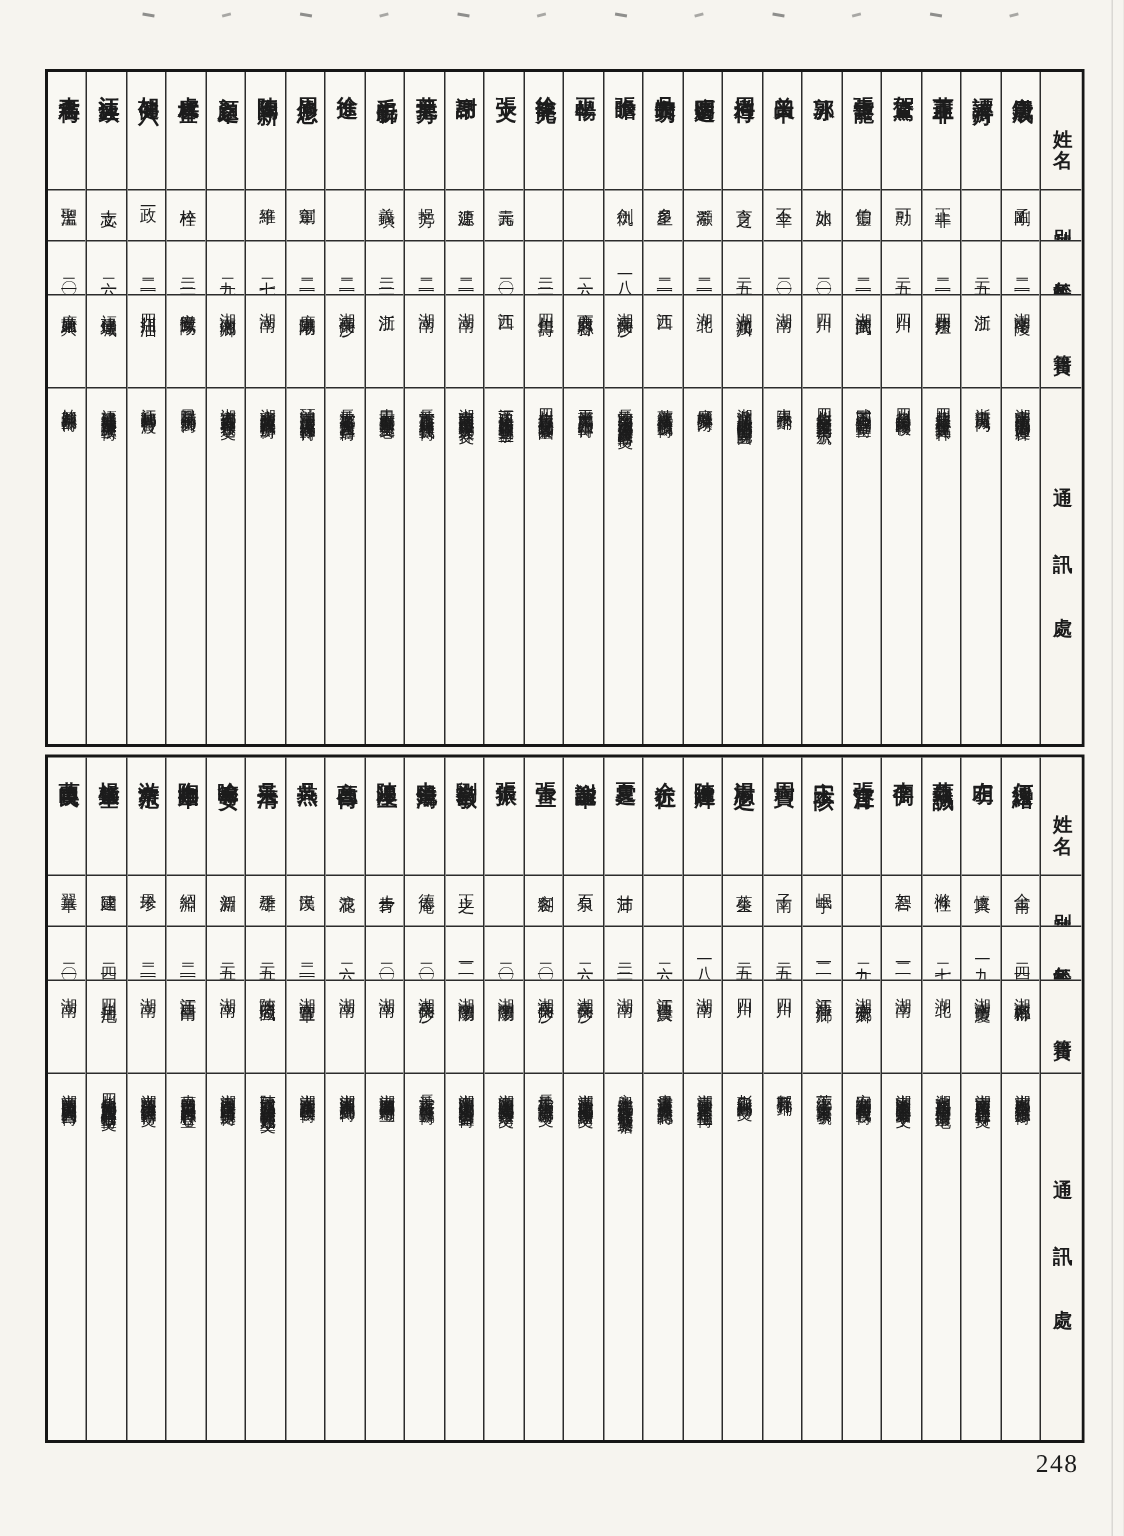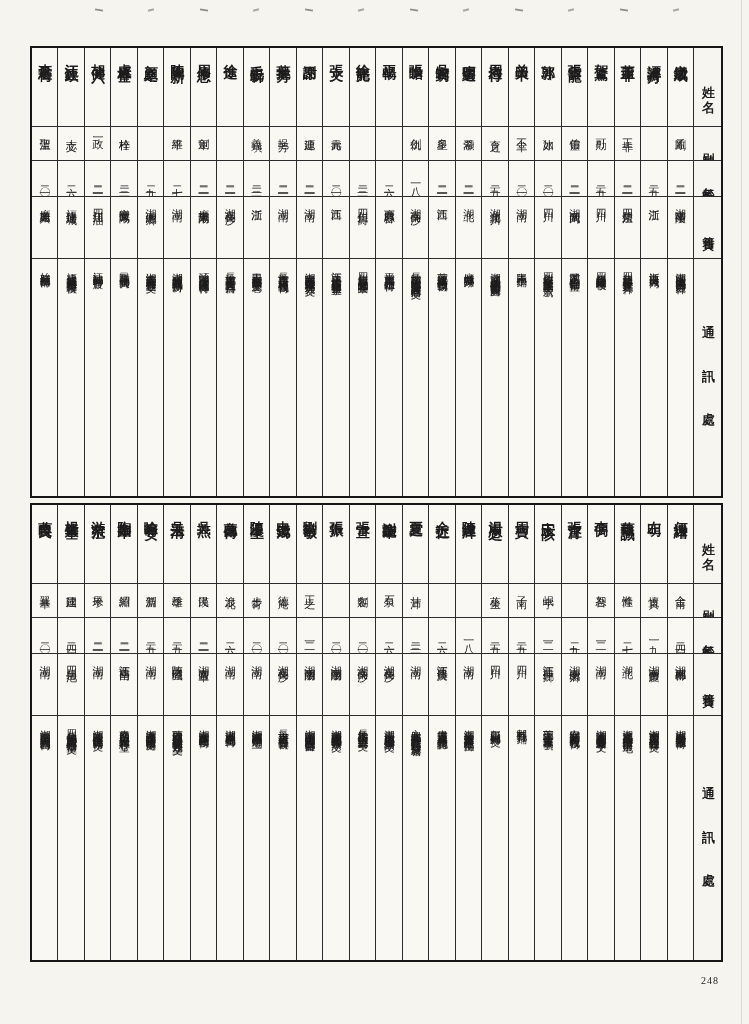--- a/index.html
+++ b/index.html
@@ -85,21 +85,21 @@
   .cell-address .vtext{ font-size: 10.5px; letter-spacing: 1px; }
 
   .header-col .cell { align-items: center; justify-content: center; }
   .header-col .vtext { font-size: 12px; font-weight: bold; letter-spacing: 2px; }
   .header-col .cell-name .vtext { font-size: 13px; letter-spacing: 14px; }
   .header-col .cell-address .vtext { letter-spacing: 44px; font-size: 13px; }
 
   .page-number {
     position: absolute;
     right: 30px; bottom: 38px;
-    font-size: 10px;
+    font-size: 17px;
     letter-spacing: 1px;
   }
 </style>
 </head>
 <body>
 
 <div class="page">
 
   <div class="reg-marks">
     <span></span>

